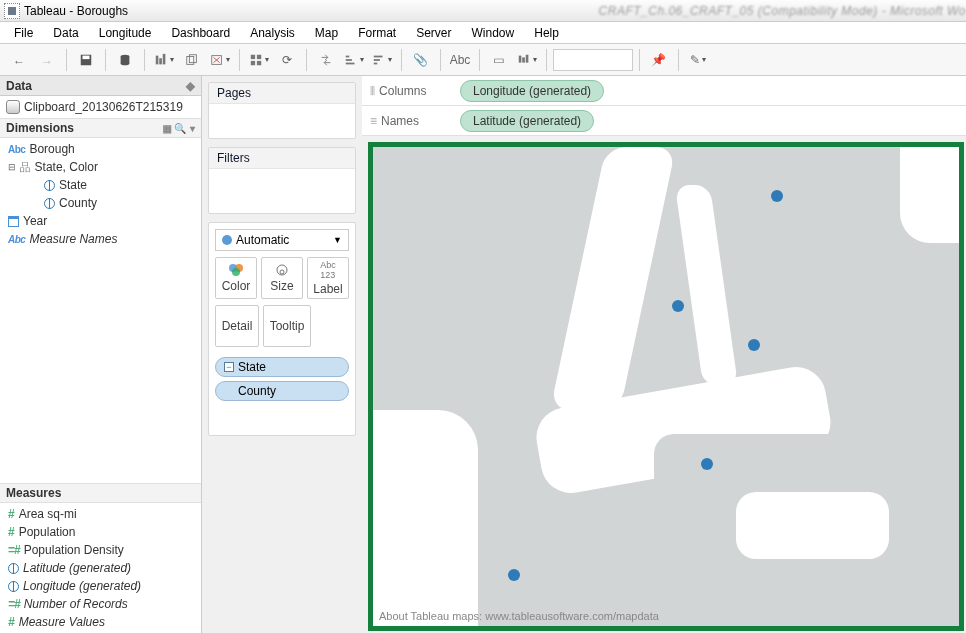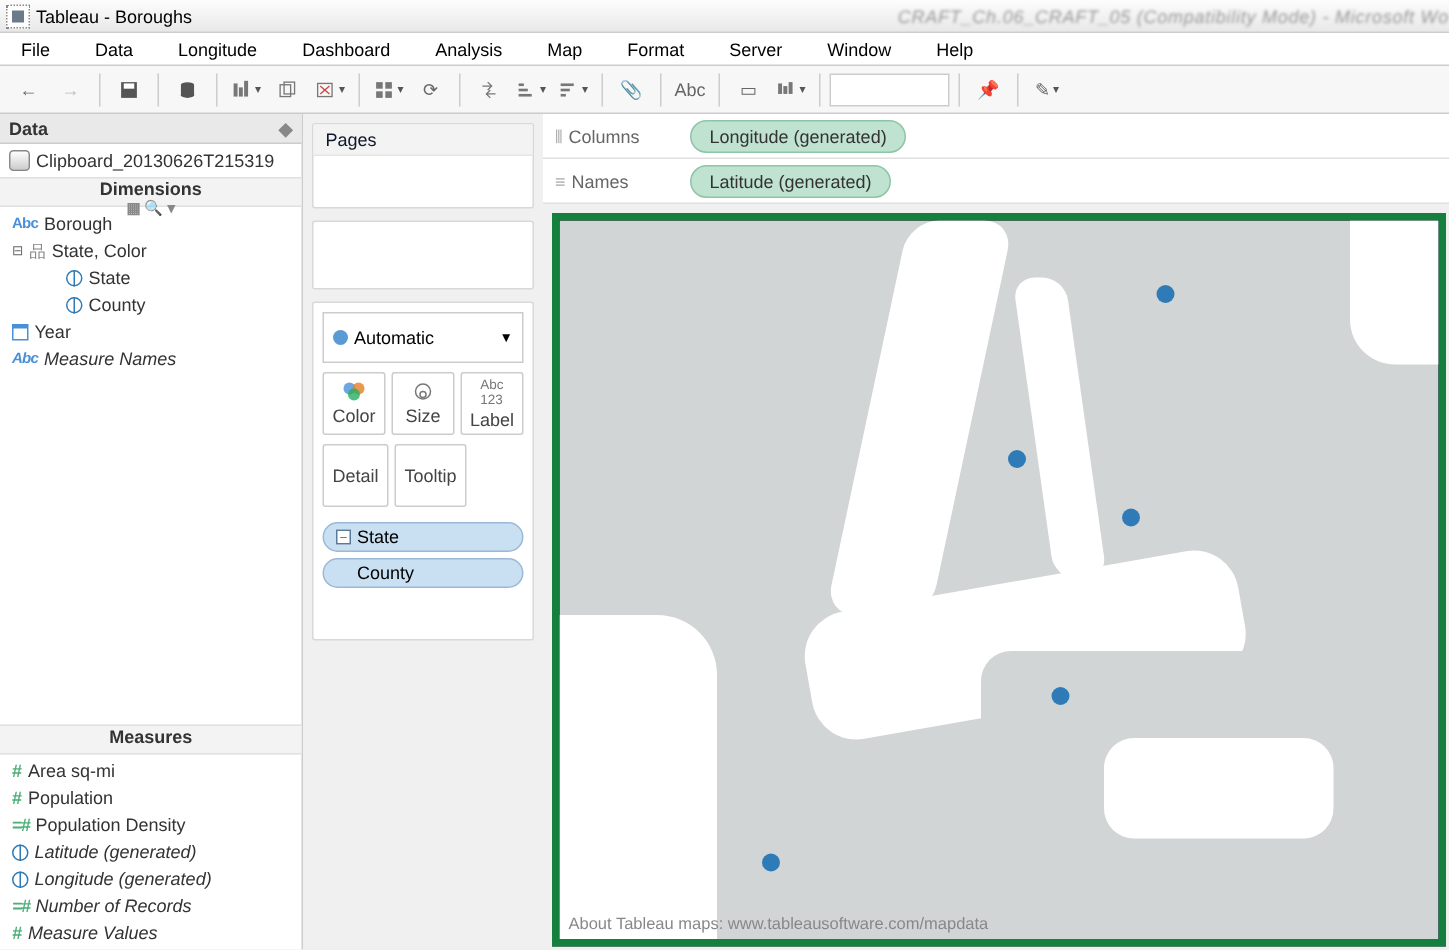--- a/index.html
+++ b/index.html
@@ -1,48 +1,48 @@
 <!DOCTYPE html>
 <html><head>
 <meta charset="utf-8">
 <style>
 * { box-sizing: border-box; margin: 0; padding: 0; font-family: "Segoe UI", Tahoma, sans-serif; font-size: 12px; }
 body { background: #f0f0f0; width: 966px; height: 633px; overflow: hidden; }
 .titlebar { background: linear-gradient(#fdfdfd,#e8e8e8); height: 22px; display: flex; align-items: center; padding-left: 4px; border-bottom: 1px solid #ccc; }
 .titlebar .icon { width: 16px; height: 16px; margin-right: 4px; background: #fff; border: 1px dotted #888; position: relative; }
 .titlebar .icon::after { content:""; position:absolute; inset:3px; background:#6a7a8a; }
-.menubar { background: #fff; height: 22px; display: flex; align-items: center; padding-left: 6px; border-bottom: 1px solid #ccc; gap: 14px; }
+.menubar { background: #fff; height: 22px; display: flex; align-items: center; padding-left: 6px; border-bottom: 1px solid #ccc; gap: 4px; }
 .menubar span { padding: 2px 8px; cursor: default; }
 .toolbar { background: #f7f7f7; height: 32px; display: flex; align-items: center; padding-left: 6px; border-bottom: 1px solid #ccc; gap: 2px; }
 .tbtn { width: 26px; height: 26px; display: flex; align-items: center; justify-content: center; color: #666; border-radius: 2px; }
 .tbtn.drop::after { content:"▾"; font-size: 8px; margin-left:2px; color:#555; }
 .sep { width:1px; height:22px; background:#ccc; margin:0 4px; }
 .tinput { width: 80px; height: 22px; border: 1px solid #ccc; background: #fff; }
 .main { display: flex; height: calc(633px - 22px - 22px - 32px); }
 .datapane { width: 202px; border-right: 1px solid #ccc; background: #fff; display: flex; flex-direction: column; }
 .dp-head { background: #e9e9e9; border-bottom: 1px solid #ccc; height: 20px; display: flex; align-items: center; padding: 0 6px; font-weight:600; color:#333; justify-content: space-between; }
 .ds-row { display:flex; align-items:center; height:22px; padding-left:6px; gap:4px; color:#333; }
 .ds-row .cyl { width:14px; height:14px; border:1px solid #888; border-radius:3px; background:linear-gradient(#fff,#ccc); }
-.section-head { background:#f3f3f3; border-top:1px solid #e0e0e0; border-bottom:1px solid #e0e0e0; height:20px; display:flex; align-items:center; padding:0 6px; font-weight:600; color:#333; justify-content: space-between; flex-direction: column;}
+.section-head { background:#f3f3f3; border-top:1px solid #e0e0e0; border-bottom:1px solid #e0e0e0; height:20px; display:flex; align-items:center; padding:0 6px; font-weight:600; color:#333; justify-content: space-between;}
 .tree { padding: 2px 0 8px 8px; color:#333; }
 .tree .row { display:flex; align-items:center; height:18px; gap:4px; }
 .tree .indent2 { padding-left: 36px; }
 .abc { color:#4a90d9; font-size:10px; font-weight:bold; letter-spacing:-0.5px; }
 .hash { color:#4caf78; font-weight:bold; }
 .eqhash { color:#4caf78; font-weight:bold; letter-spacing:-1px;}
 .globe { width:11px; height:11px; border:1px solid #2e7bb8; border-radius:50%; position:relative; }
 .globe::after { content:""; position:absolute; left:4px; top:-1px; bottom:-1px; width:1px; background:#2e7bb8; }
 .hier { color:#888; font-size:11px; }
 .cal { width:11px; height:11px; border:1px solid #4a90d9; border-top:3px solid #4a90d9; }
 .italic { font-style: italic; }
 .shelves { width: 160px; padding: 6px; display:flex; flex-direction:column; gap:8px; }
 .shelf { background:#fff; border:1px solid #d8d8d8; border-radius:2px; }
 .shelf .sh-title { background:#f3f3f3; border-bottom:1px solid #e5e5e5; padding:3px 8px; color:#0f172a; }
 .shelf .sh-body { min-height: 34px; }
-.marks .mtype { margin:6px; display:flex; align-items:center; border:1px solid #ccc; height:22px; padding:16px 6px; justify-content:space-between;}
+.marks .mtype { margin:6px; display:flex; align-items:center; border:1px solid #ccc; height:22px; padding:4px 6px; justify-content:space-between;}
 .marks .dot { width:10px; height:10px; border-radius:50%; background:#5b9bd5; margin-right:4px;}
 .mbtns { display:flex; gap:4px; padding:0 6px 6px 6px;}
 .mbtn { flex:1; border:1px solid #ccc; border-radius:2px; height:42px; display:flex; flex-direction:column; align-items:center; justify-content:center; font-size:11px; color:#444; gap:2px;}
 .pill-small { margin:4px 6px; background:#c9dff2; border:1px solid #9bb9d6; border-radius:10px; height:20px; display:flex; align-items:center; padding:0 8px; gap:4px;}
 .pill-small .box { width:10px; height:10px; background:#fff; border:1px solid #5a7a99; display:flex; align-items:center; justify-content:center; font-size:9px; color:#5a7a99;}
 .viz { flex:1; display:flex; flex-direction:column; }
 .shelf-row { display:flex; align-items:center; height:30px; background:#fff; border-bottom:1px solid #e0e0e0; gap:10px; padding-left:8px;}
 .shelf-label { width:80px; color:#666; display:flex; align-items:center; gap:4px;}
 .pill { background:#bfe3d0; border:1px solid #8ec4a8; border-radius:11px; height:22px; display:inline-flex; align-items:center; padding:0 12px; color:#333;}
 .map-area { flex:1; margin:6px 2px 2px 6px; border:5px solid #15803d; background:#0f172a; position:relative; overflow:hidden;}
@@ -244,20 +244,21 @@
         </div>
     </div>
   </div>
 
   <div class="shelves">
     <div class="shelf">
       <div class="sh-title">Pages</div>
       <div class="sh-body"></div>
     </div>
     <div class="shelf">
+      <div class="sh-title">Filters</div>
       <div class="sh-body" style="min-height:44px;"></div>
     </div>
     <div class="shelf marks">
       <div class="mtype">
         <span style="display:flex;align-items:center;">
             <span class="dot"></span>
             <span>Automatic</span>
           </span>
         <span style="font-size:9px;">▼</span>
       </div>

